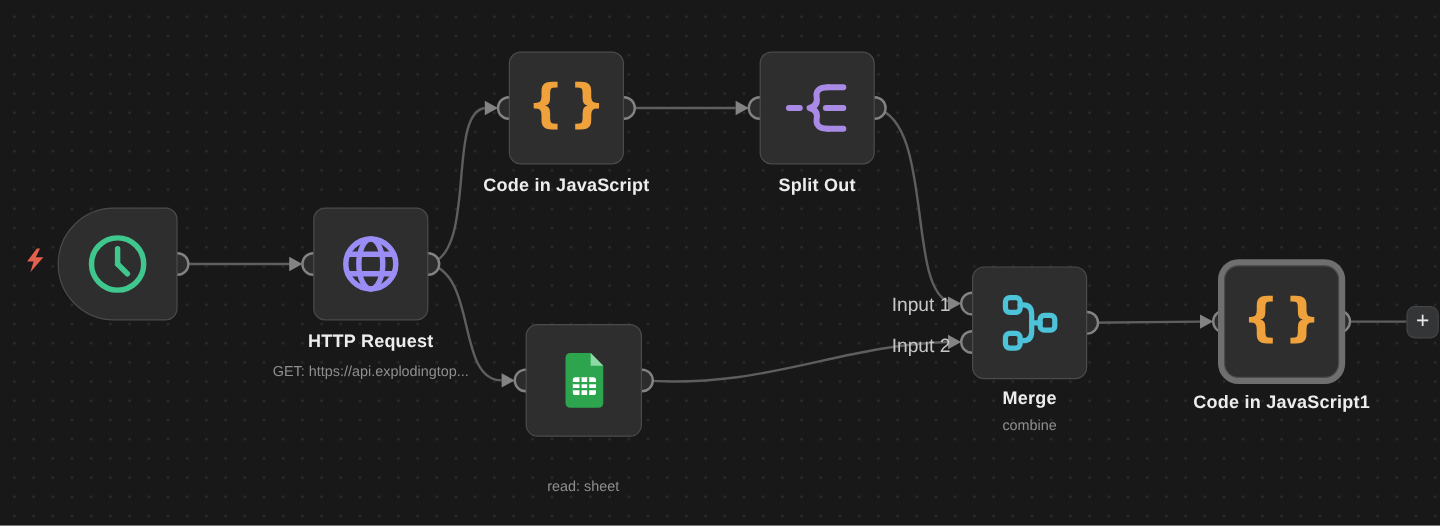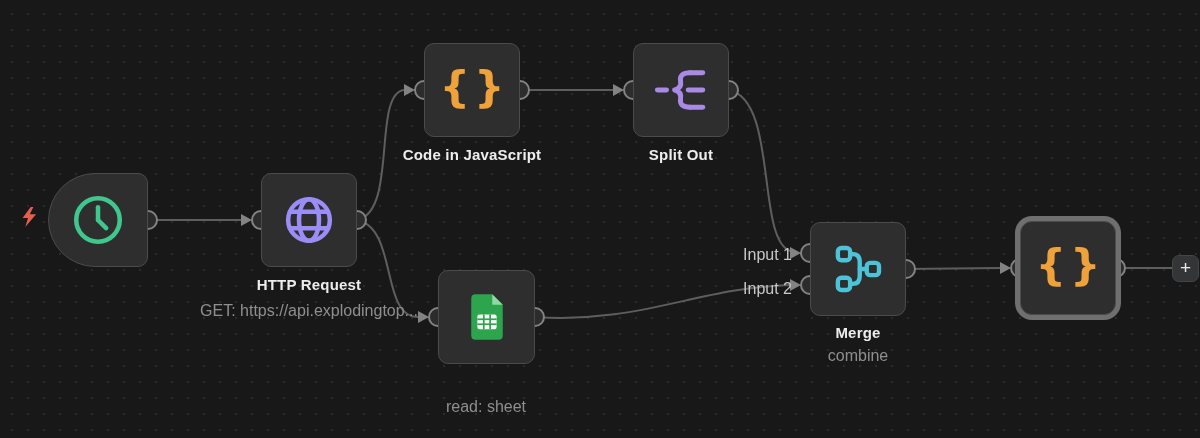--- a/index.html
+++ b/index.html
@@ -27,21 +27,21 @@
   .node.trigger { width:100px; border-radius:47px 10px 10px 47px; }
   .node.selected { box-shadow:0 0 0 5px #6f6f6f; border-radius:12px; }
 
   .node-title {
     position:absolute; transform:translateX(-50%);
     color:#ededed; font-size:15px; font-weight:600; white-space:nowrap;
     letter-spacing:0.2px;
   }
   .node-sub {
     position:absolute; transform:translateX(-50%);
-    color:#8f8f8f; font-size:16px; white-space:nowrap; text-align:left;
+    color:#8f8f8f; font-size:12px; white-space:nowrap; text-align:left;
   }
   .input-label {
     position:absolute; color:#c7c7c7; font-size:16px; white-space:nowrap;
     text-align:right;
   }
 
   .braces {
     font-family:"DejaVu Sans", sans-serif;
     font-size:43px; font-weight:bold; letter-spacing:4px;
     line-height:1; padding-left:4px; margin-top:-6px;
@@ -169,16 +169,17 @@
     </svg>
   </div>
   <div class="node-title" style="left:858px; top:324px;">Merge</div>
   <div class="node-sub" style="left:858px; top:347px;">combine</div>
   <div class="input-label" style="right:408px; top:246px;">Input 1</div>
   <div class="input-label" style="right:408px; top:280px;">Input 2</div>
 
   <div class="node selected" style="left:1020px; top:221px;">
     <span class="braces" style="color: rgb(239, 162, 60);">{}</span>
   </div>
+  <div class="node-title" style="left:1068px; top:327px;">Code in JavaScript1</div>
 
   <div class="add-btn">+</div>
 
 </div>
 
 </body></html>

